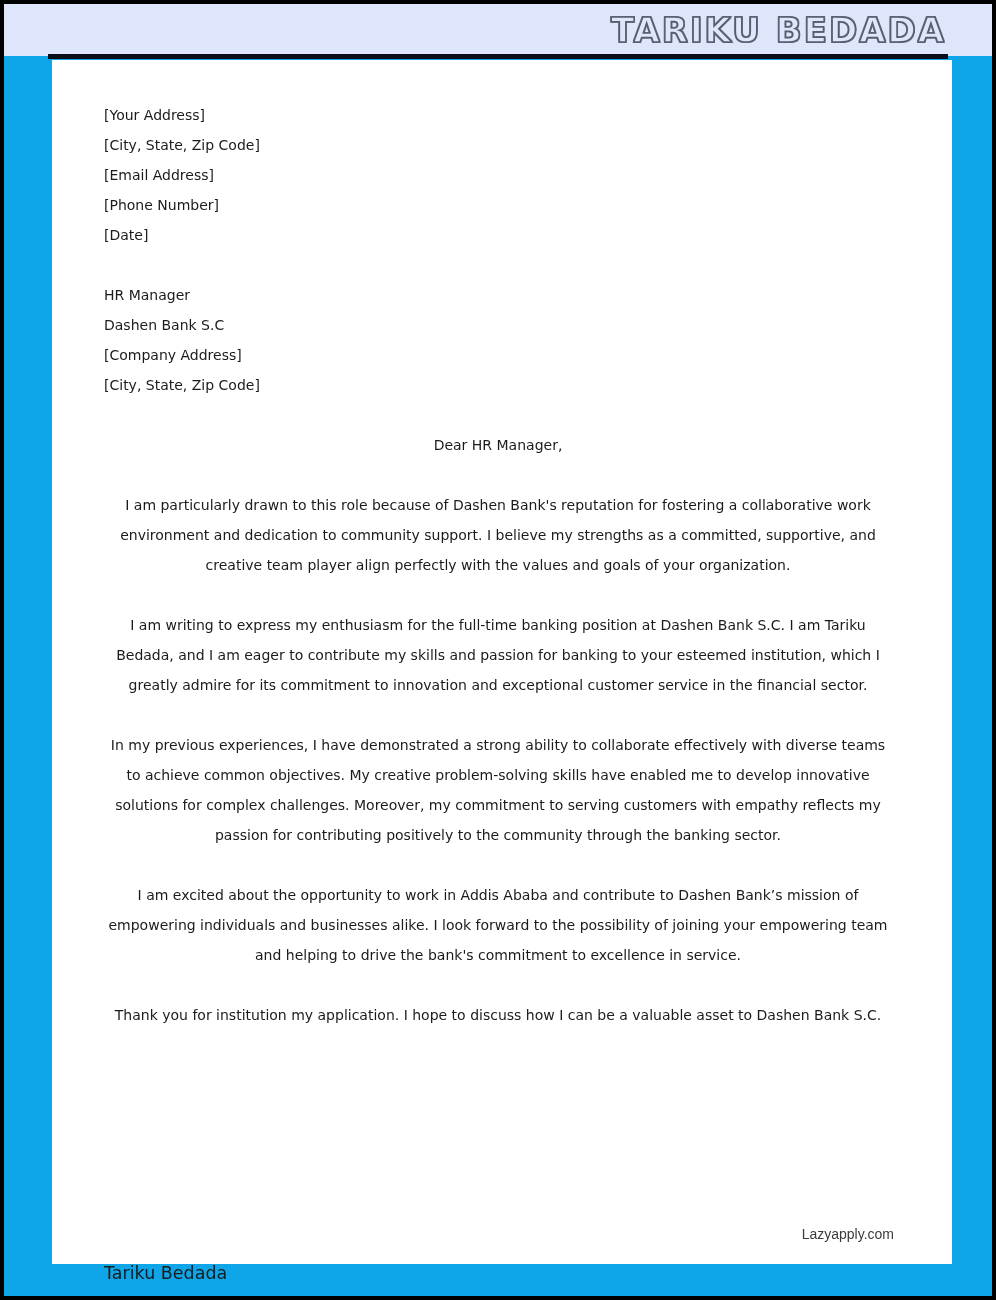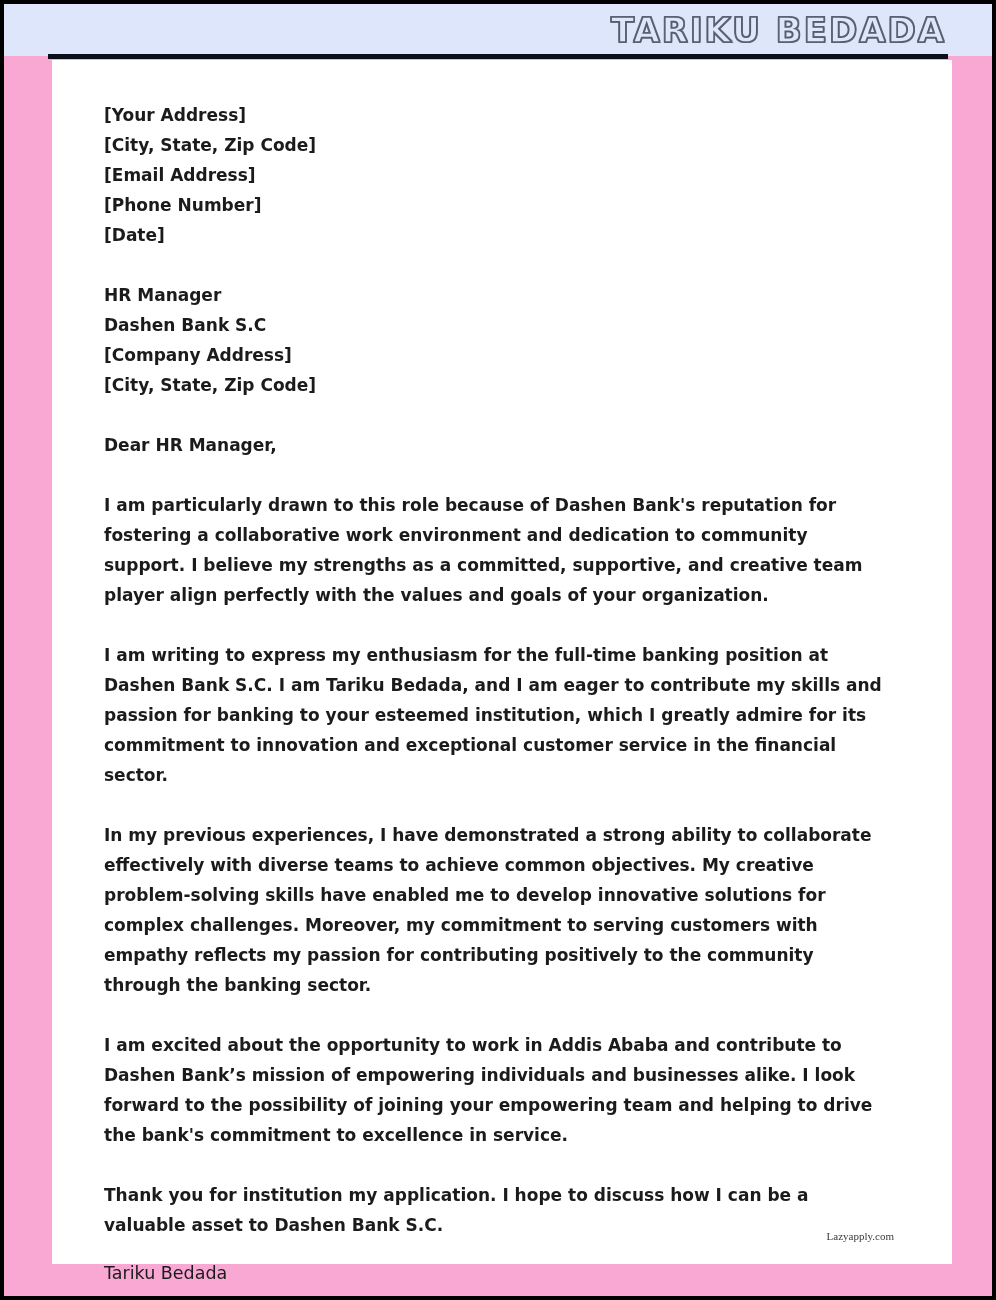--- a/index.html
+++ b/index.html
@@ -11,21 +11,21 @@
     height: 1300px;
     background: #ffffff;
     font-family: "DejaVu Sans", sans-serif;
   }
   .page {
     position: relative;
     width: 996px;
     height: 1300px;
     box-sizing: border-box;
     border: 4px solid #000000;
-    background: #f9a8d4;
+    background: #0ea5e9;
     overflow: hidden;
   }
   .header {
     position: relative;
     height: 52px;
     box-sizing: border-box;
     padding-right: 46px;
     display: flex;
     align-items: center;
     justify-content: flex-end;
@@ -58,39 +58,38 @@
     top: 56px;
     width: 900px;
     height: 1204px;
     background: #ffffff;
     box-sizing: border-box;
     padding: 40px 52px 0 52px;
     overflow: hidden;
   }
   .body-text {
     font-family: "DejaVu Sans", sans-serif;
-    font-size: 17px;
+    font-size: 14px;
     line-height: 30px;
     color: #1b1b1b;
-    font-weight: bold;
   }
   .block {
     margin: 0 0 30px 0;
     white-space: pre-line;
   }
   .para {
     margin: 0 8px 30px 0;
-    text-align: left;
+    text-align: center;
   }
   .watermark {
     position: absolute;
     right: 58px;
     bottom: 22px;
-    font-family: Liberation Serif, serif;
-    font-size: 11px;
+    font-family: Liberation Sans, sans-serif;
+    font-size: 14px;
     color: #3b3b3b;
   }
   .signoff {
     position: absolute;
     left: 100px;
     bottom: 8px;
     font-family: "DejaVu Sans", sans-serif;
     font-size: 17.5px;
     line-height: 30px;
     color: #1b1b1b;

